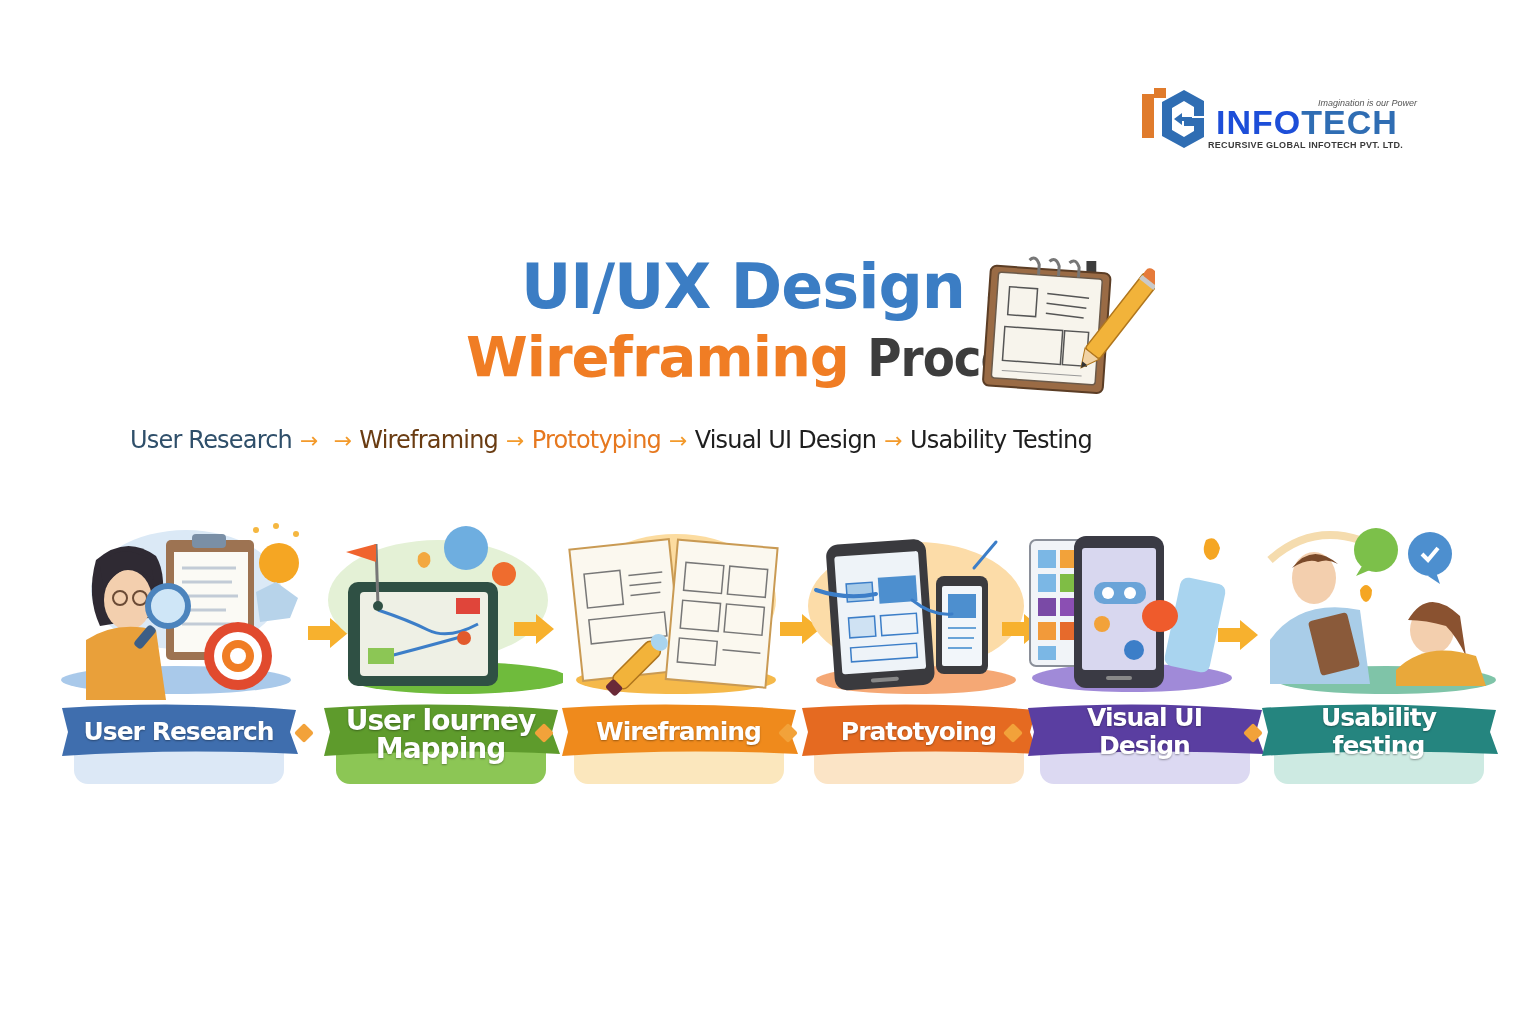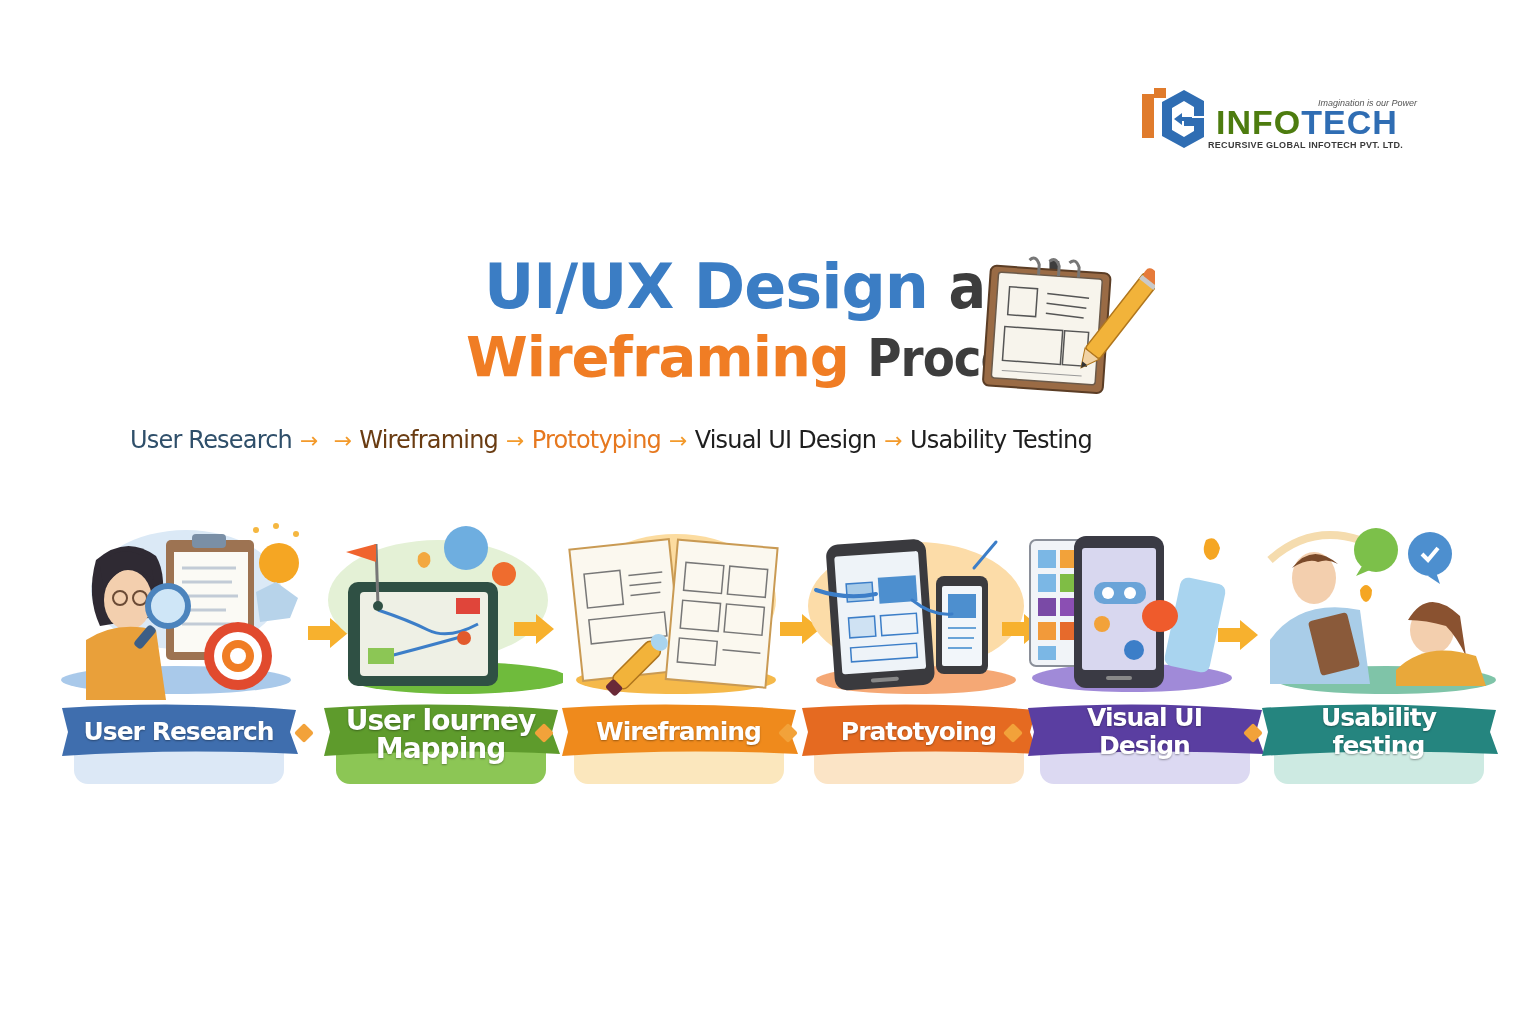--- a/index.html
+++ b/index.html
@@ -4,30 +4,30 @@
 <style>
   * { box-sizing: border-box; margin: 0; padding: 0; }
   html, body { width: 1536px; height: 1024px; background: #ffffff; overflow: hidden; }
   body { position: relative; font-family: "DejaVu Sans", "Liberation Sans", sans-serif; }
 
   
   .logo { position: absolute; left: 1140px; top: 86px; width: 300px; height: 70px; }
   .logo svg.mark { position: absolute; left: 0; top: 0; width: 70px; height: 66px; }
   .logo .tagline { position: absolute; left: 178px; top: 12px; font-family: "Liberation Sans", sans-serif; font-size: 9px; color: #555; white-space: nowrap; font-style: italic; }
   .logo .brand { position: absolute; left: 76px; top: 18px; font-family: "Liberation Sans", sans-serif; font-weight: 700; font-size: 34px; letter-spacing: 1px; line-height: 36px; white-space: nowrap; }
-  .logo .brand .b1 { color: #4d7c0f; margin-top: 40px; }
+  .logo .brand .b1 { color: #1d4ed8; margin-top: 40px; }
   .logo .brand .b2 { color: #2f6db3; }
   .logo .company { position: absolute; left: 68px; top: 54px; font-family: "Liberation Sans", sans-serif; font-size: 9px; font-weight: 700; color: #3a3a3a; white-space: nowrap; letter-spacing: .3px; }
 
   
   .title { position: absolute; left: 0; top: 250px; width: 1536px; height: 150px; }
   .title .line { position: absolute; font-family: "DejaVu Sans", sans-serif; font-weight: 700; white-space: nowrap; letter-spacing: -1px; }
   .title .l1 { left: 484px; top: 0; font-size: 62px; line-height: 74px; }
   .title .l2 { left: 466px; top: 72px; font-size: 56px; line-height: 70px; }
-  .title .blue { color: #3b7dc4; }
+  .title .blue { color: #3b7dc4; margin-left: 37px; }
   .title .orange { color: #f07d24; }
   .title .dark { color: #3d3d3d; font-weight: 700; font-stretch: condensed; }
   .title .dark.small { font-size: 52px; }
   .clipboard-icon { position: absolute; left: 975px; top: 256px; width: 180px; height: 140px; }
 
   
   .flow { position: absolute; left: 130px; top: 422px; height: 36px; display: flex; align-items: center; white-space: nowrap; font-family: "DejaVu Sans", sans-serif; font-size: 24px; letter-spacing: -0.8px; }
   .flow .step { display: inline-block; }
   .flow .arrow { color: #f39a2b; font-size: 22px; margin: 0 8px; display: inline-block; }
   .flow .c0 { color: #2f4f6a; }

